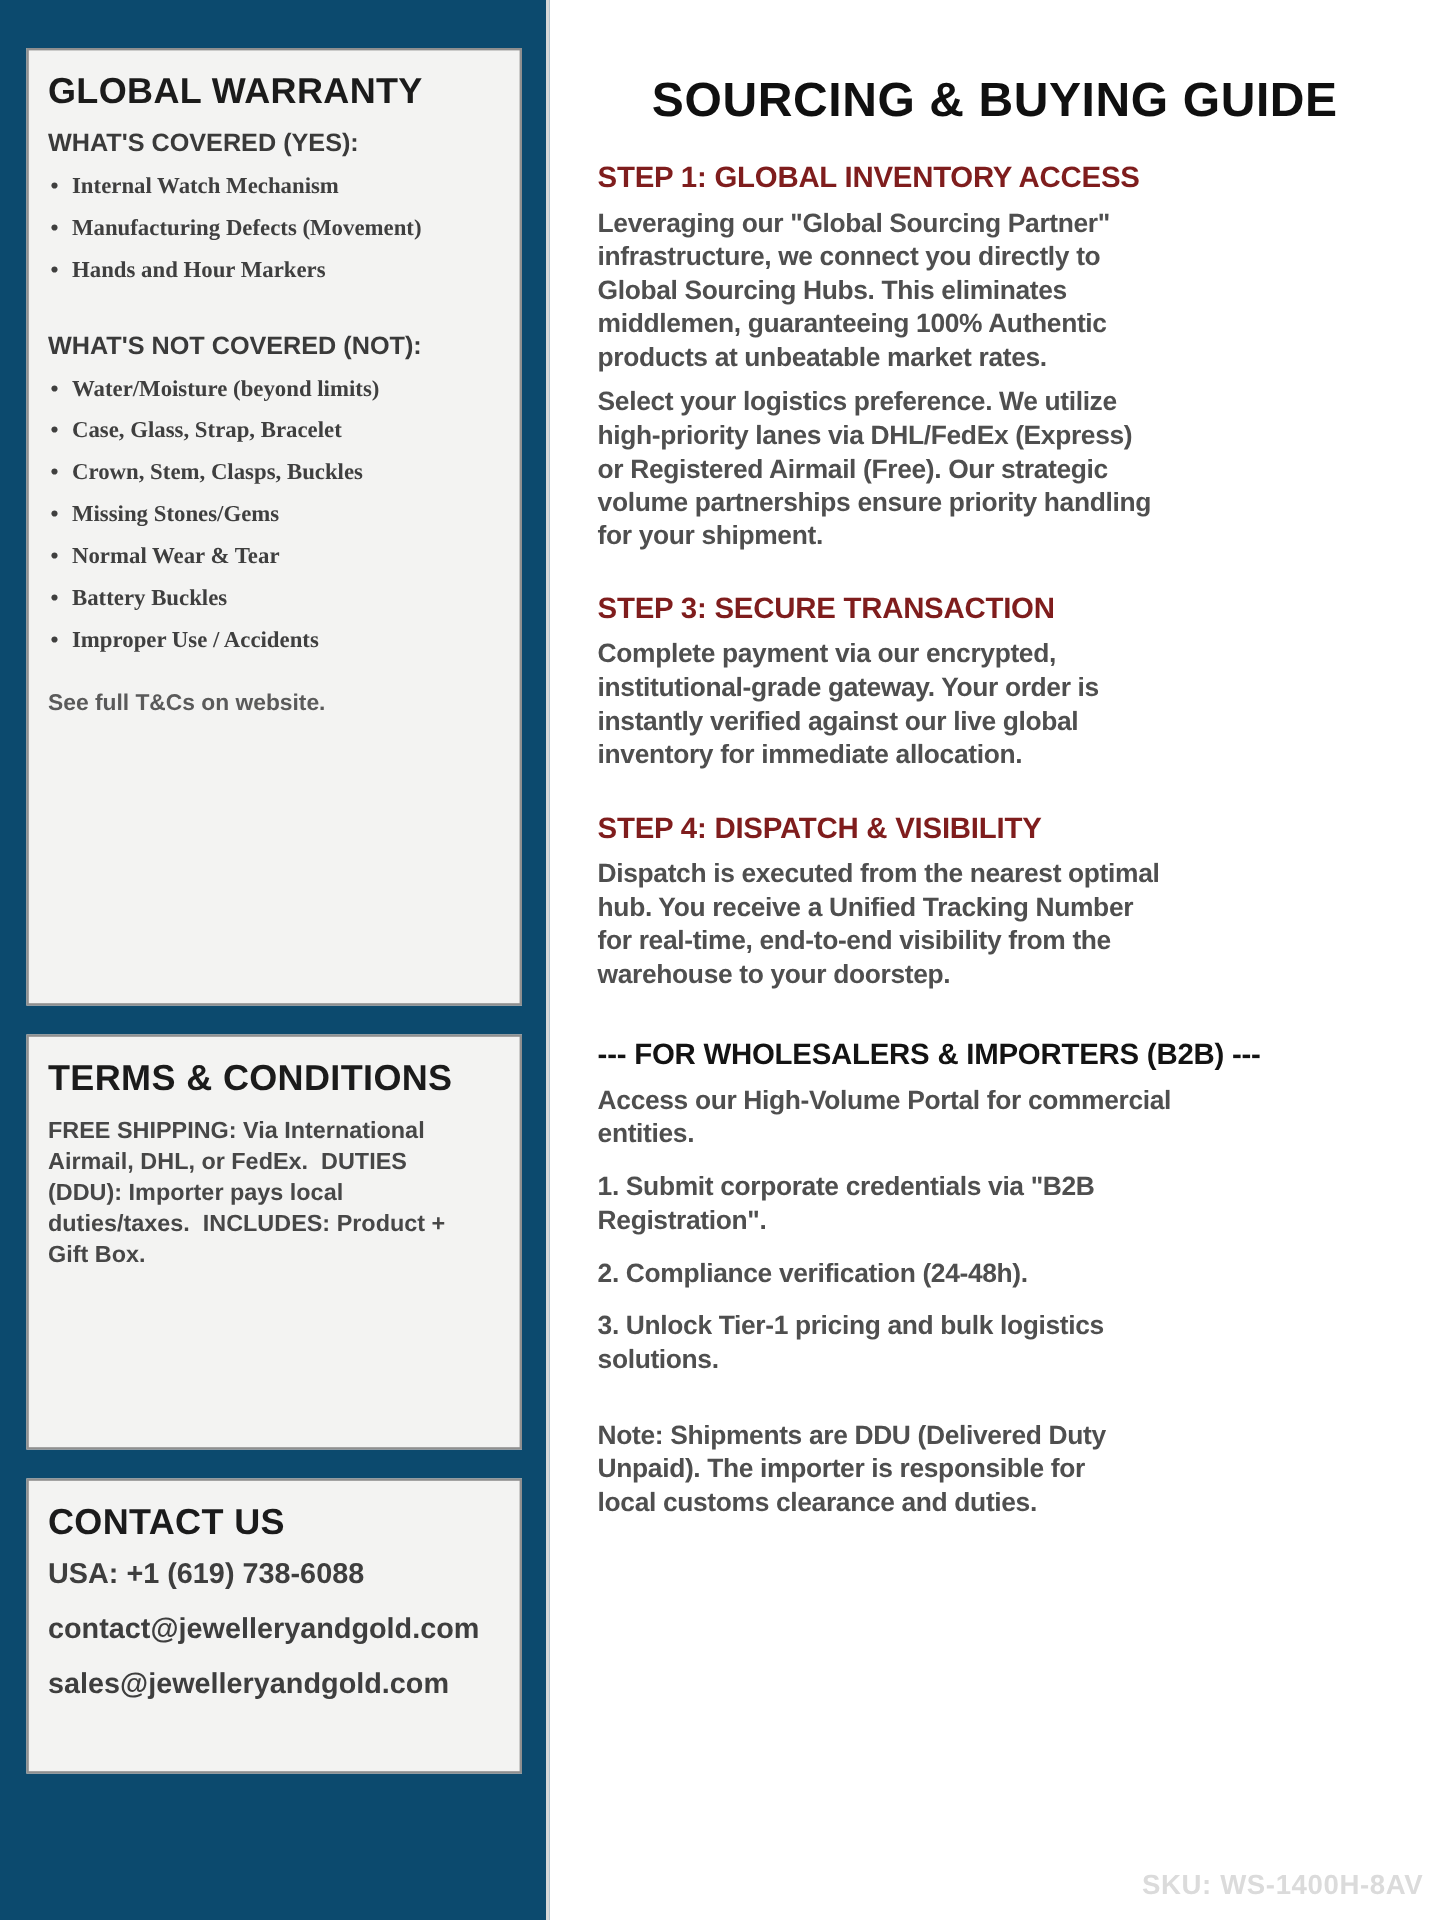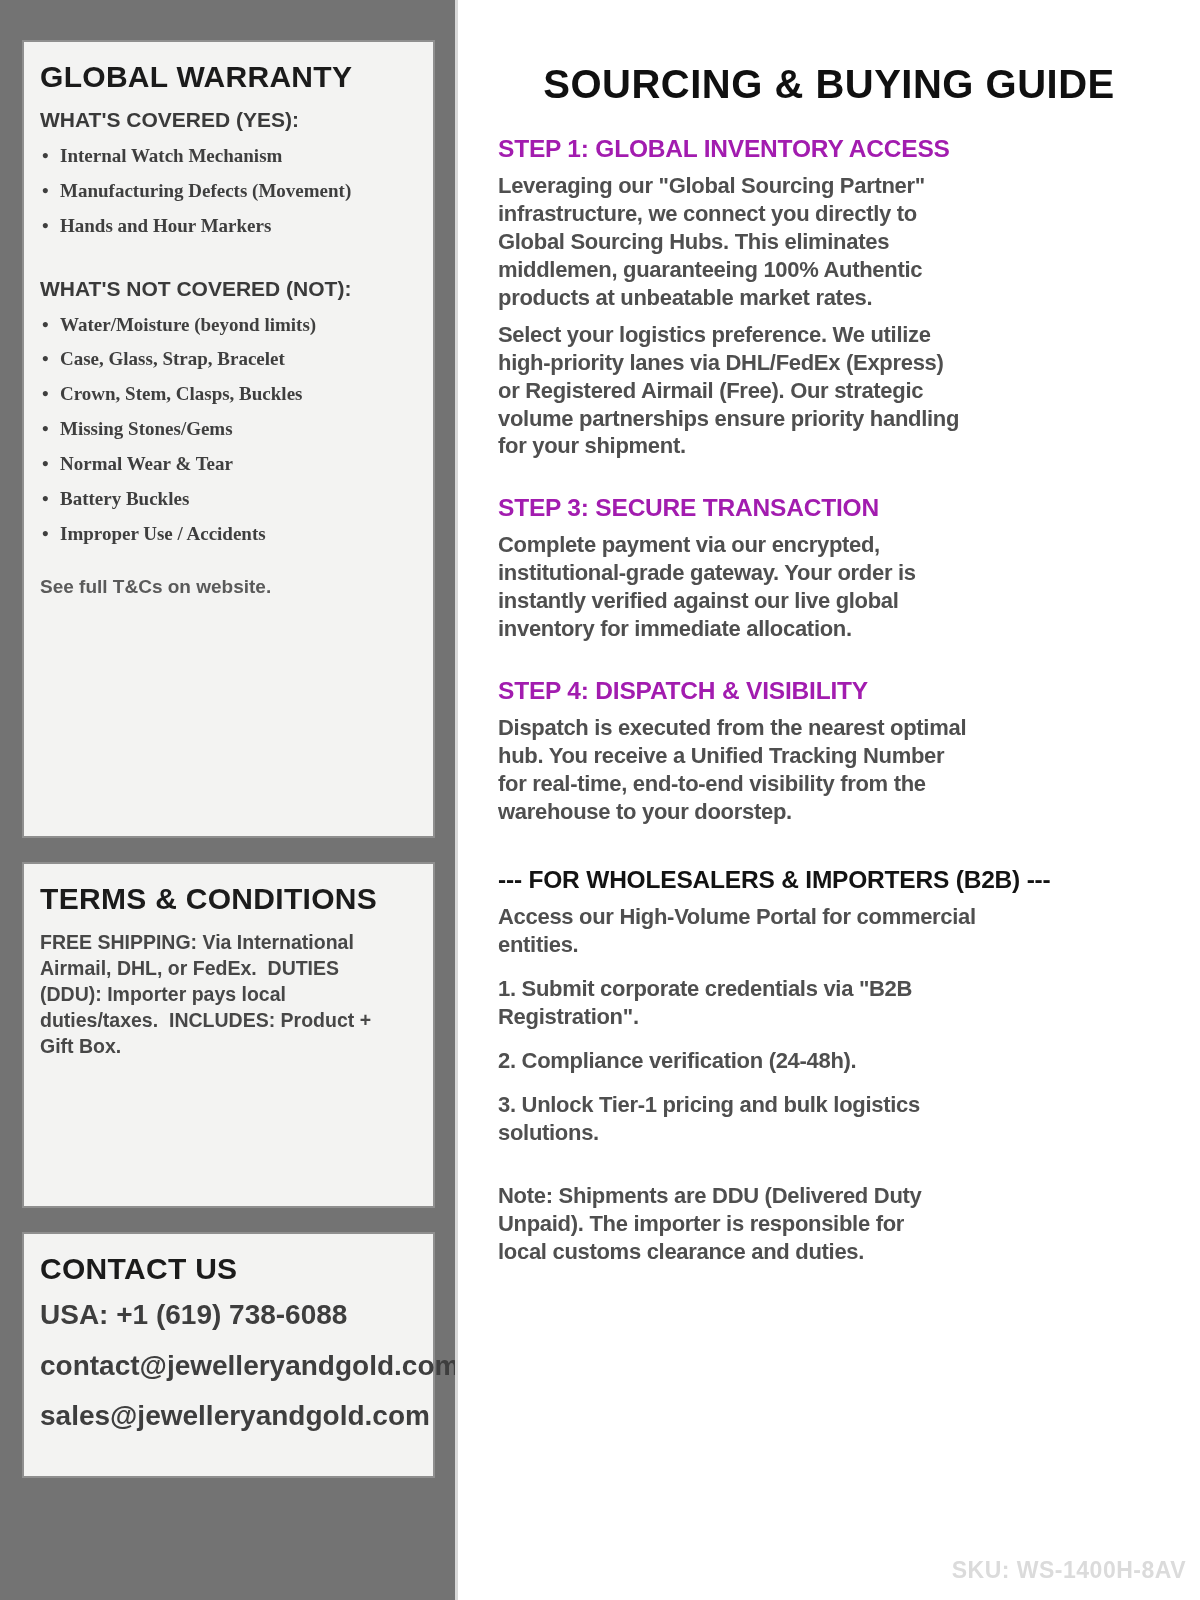--- a/index.html
+++ b/index.html
@@ -13,21 +13,21 @@
     width: 1200px;
     height: 1600px;
     background: #ffffff;
     overflow: hidden;
   }
   
   .sidebar {
     position: absolute;
     left: 0; top: 0;
     width: 532px; height: 1600px;
-    background: #737373;
+    background: #0c4a6e;
   }
   .sidebar-divider {
     position: absolute;
     left: 455px; top: 0;
     width: 3px; height: 1600px;
     background: #d8d8d8;
   }
   .panel {
     position: absolute;
     left: 22px;
@@ -85,21 +85,21 @@
   .terms-body {
     margin-top: 14px;
     font-size: 19.5px;
     font-weight: bold;
     color: #474747;
     line-height: 1.33;
     white-space: pre-wrap;
   }
   .contact-line {
     margin-top: 17px;
-    font-size: 28px;
+    font-size: 24px;
     font-weight: bold;
     color: #3e3e3e;
     line-height: 1.2;
   }
   .contact-line.first { margin-top: 12px; }
 
   
   .main {
     position: absolute;
     left: 458px; top: 0;
@@ -116,21 +116,21 @@
   }
   .main-content {
     margin: 28px 0 0 40px;
     width: 580px;
   }
   .step-heading {
     margin: 34px 0 0 0;
     font-size: 24.5px;
     font-weight: bold;
     letter-spacing: -0.2px;
-    color: #a21caf;
+    color: #7f1d1d;
   }
   .step-body {
     margin: 9px 0 0 0;
     font-size: 22px;
     font-weight: 600;
     letter-spacing: -0.3px;
     color: #4f4f4f;
     line-height: 1.27;
     white-space: pre-wrap;
   }

